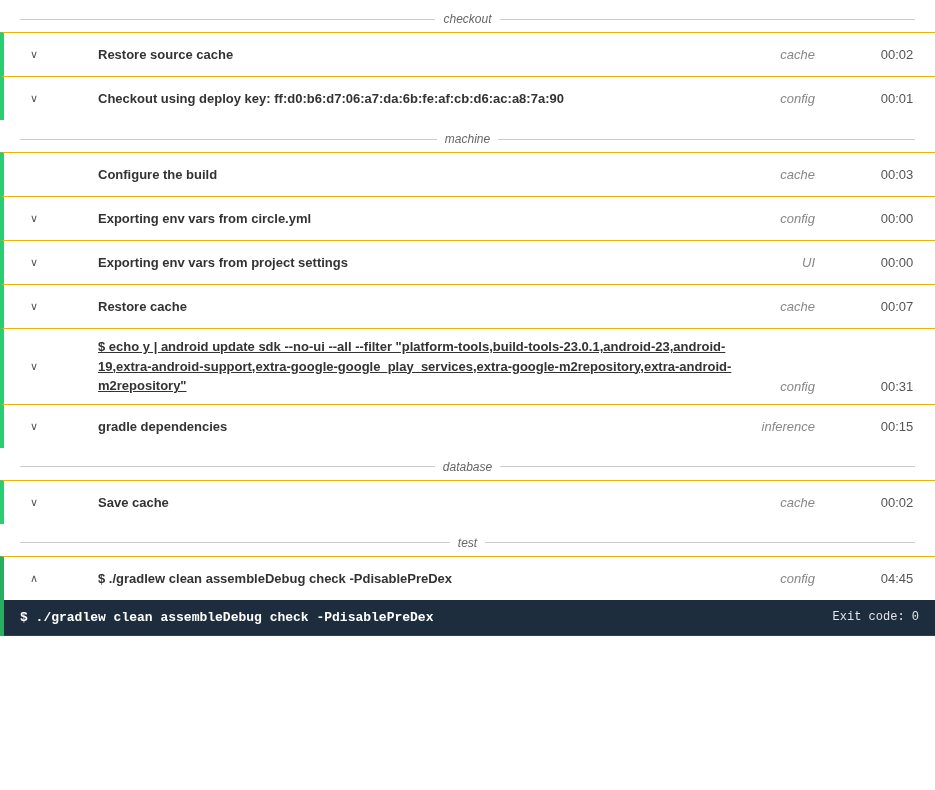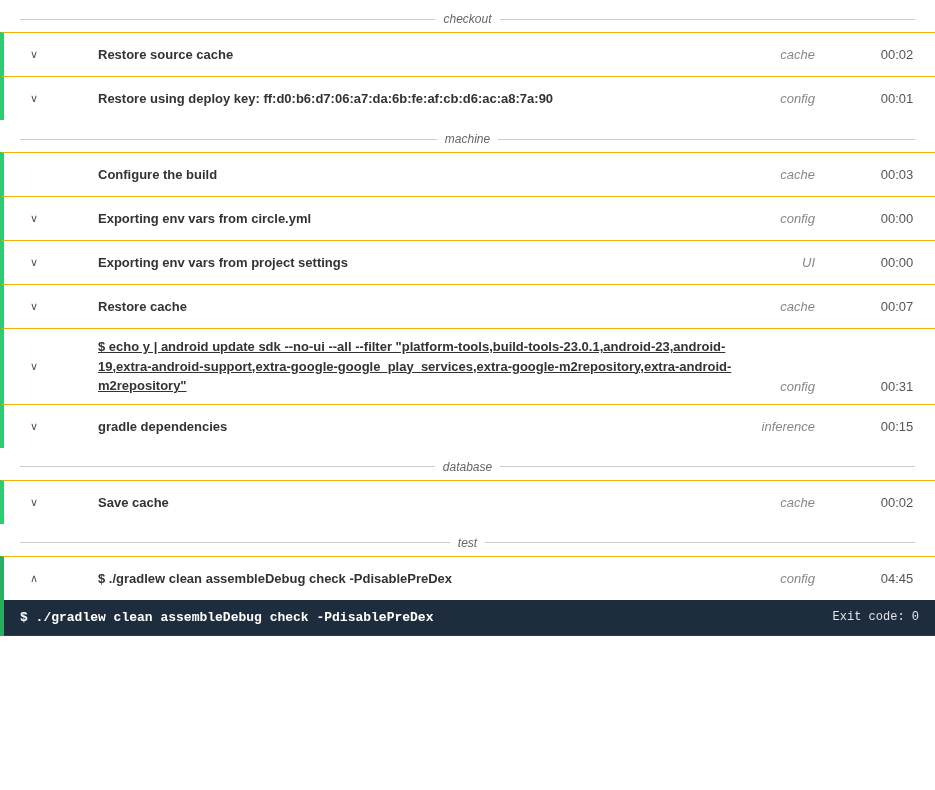--- a/index.html
+++ b/index.html
@@ -146,21 +146,21 @@
       </span>
     <span class="step-label">Restore source cache</span>
     <span class="step-type">cache</span>
     <span class="step-time">00:02</span>
   </div>
 
   <div class="step-row green-bar">
     <span class="step-chevron">
         <span class="chevron-down"></span>
       </span>
-    <span class="step-label">Restore using deploy key: ff:d0:b6:d7:06:a7:da:6b:fe:af:cb:d6:ac:a8:7a:90</span>
+    <span class="step-label">Checkout using deploy key: ff:d0:b6:d7:06:a7:da:6b:fe:af:cb:d6:ac:a8:7a:90</span>
     <span class="step-type">config</span>
     <span class="step-time">00:01</span>
   </div>
 
   <div class="section-header">
     <div class="line"></div>
     <span class="label">machine</span>
     <div class="line"></div>
   </div>
 

